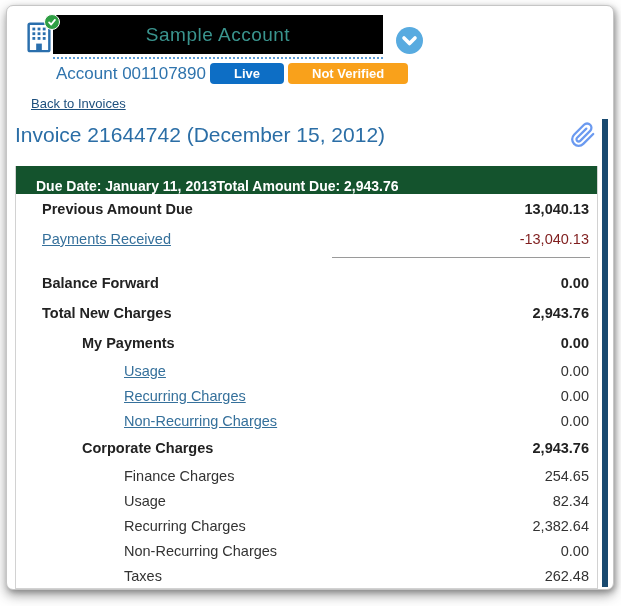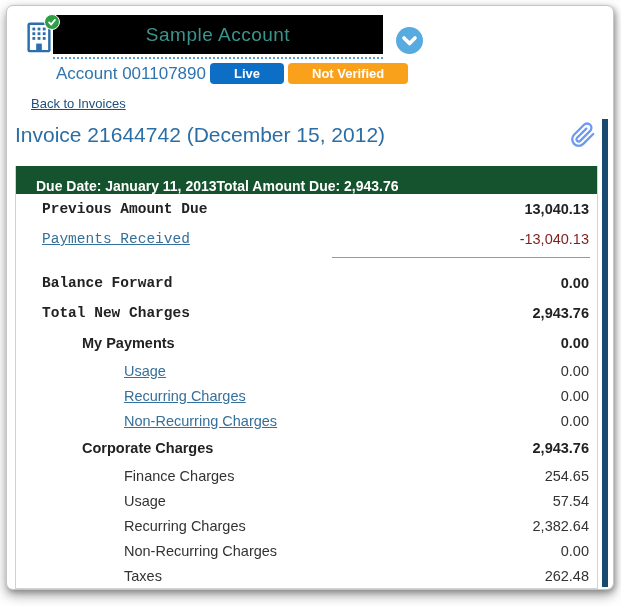--- a/index.html
+++ b/index.html
@@ -48,21 +48,21 @@
   .tbl-header {
     height:28px; background:#14532d; color:#fff; font-size:14px; font-weight:bold;
     display:flex; align-items:center; justify-content:flex-start;
     padding:12px 8px 0 20px;
   }
   .row { display:flex; align-items:center; justify-content:space-between; font-size:14.5px; color:#333; }
   .row .lbl { white-space:nowrap; }
   .row .val { padding-right:8px; white-space:nowrap; }
   .indent0, .indent1 { height:30px; }
   .indent2 { height:25px; }
-  .indent0 .lbl { padding-left:26px;font-family:Liberation Mono, monospace; }
+  .indent0 .lbl { padding-left:26px; }
   .indent1 .lbl { padding-left:66px; }
   .indent2 .lbl { padding-left:108px; }
   .row.bold { font-weight:bold; color:#222; }
   .lbl.link { color:#35709b; text-decoration:underline; font-weight:normal; cursor:pointer; }
   .val.red { color:#7f1d1d; font-weight:normal; }
   .sep { width:258px; margin:3px 7px 10px auto; border-top:1px solid #9a9a9a; }
 
   .scrollstrip { position:absolute; left:595px; top:113px; width:6px; height:468px; background:#194a70; }
 </style>
 </head>
@@ -155,21 +155,21 @@
           <div class="row indent1 bold">
     <span class="lbl">Corporate Charges</span>
     <span class="val">2,943.76</span>
   </div>
           <div class="row indent2">
     <span class="lbl">Finance Charges</span>
     <span class="val">254.65</span>
   </div>
           <div class="row indent2">
     <span class="lbl">Usage</span>
-    <span class="val">57.54</span>
+    <span class="val">82.34</span>
   </div>
           <div class="row indent2">
     <span class="lbl">Recurring Charges</span>
     <span class="val">2,382.64</span>
   </div>
           <div class="row indent2">
     <span class="lbl">Non-Recurring Charges</span>
     <span class="val">0.00</span>
   </div>
           <div class="row indent2">

